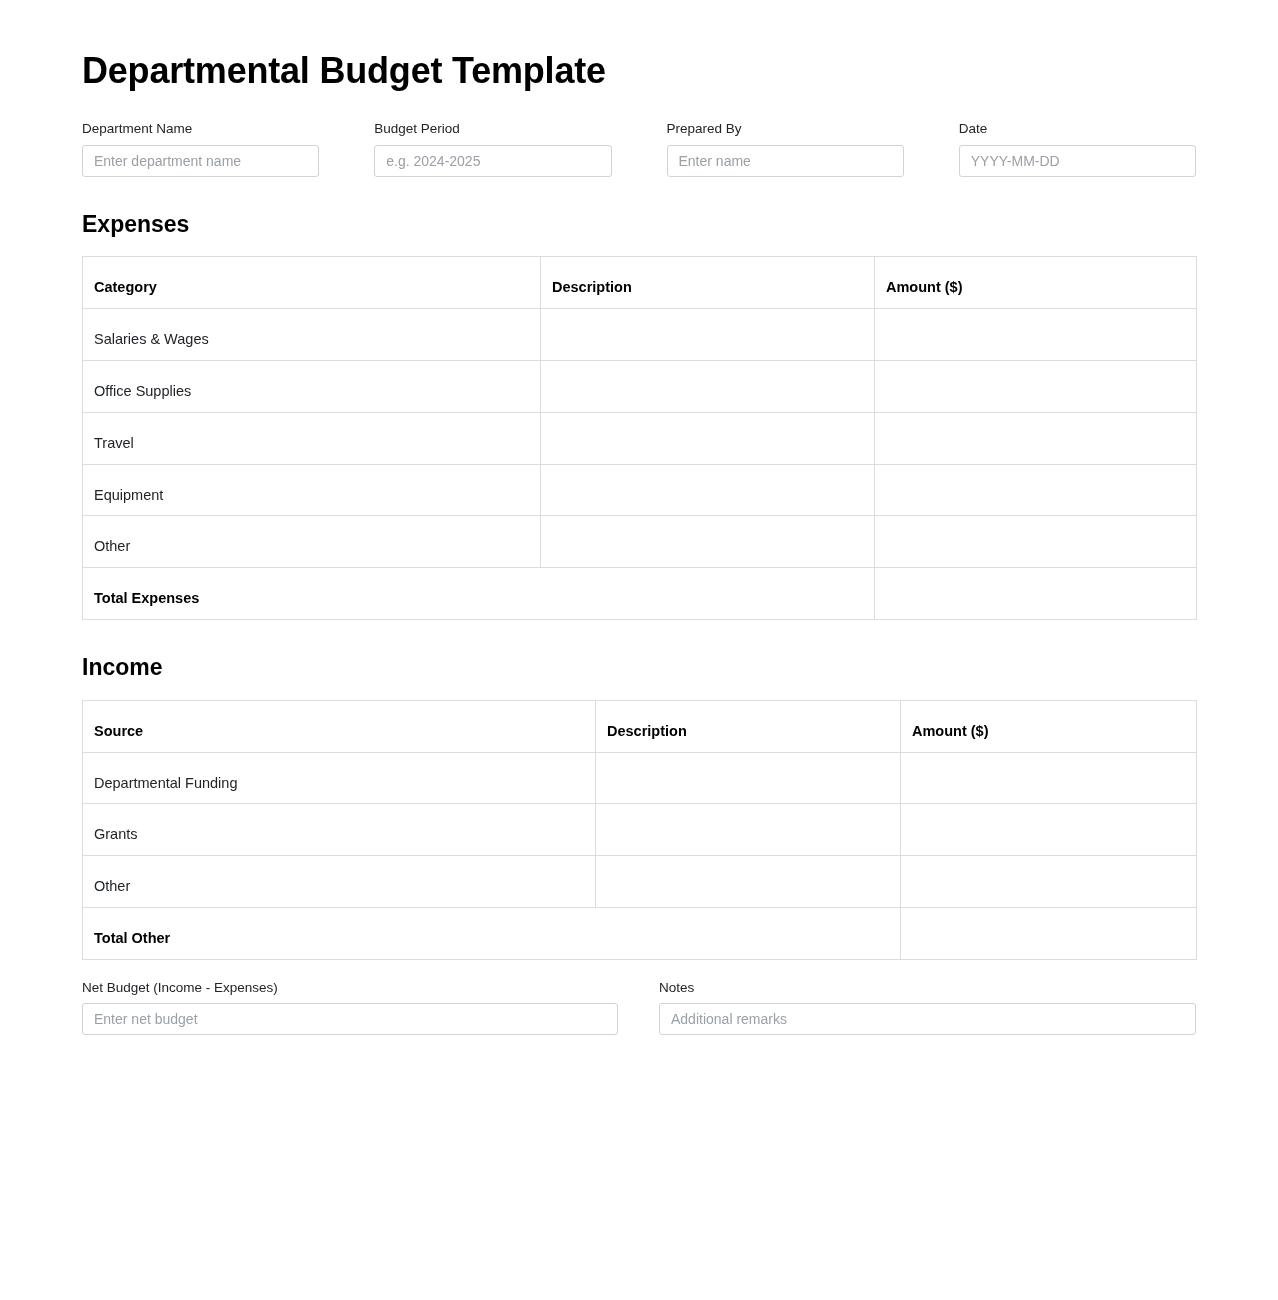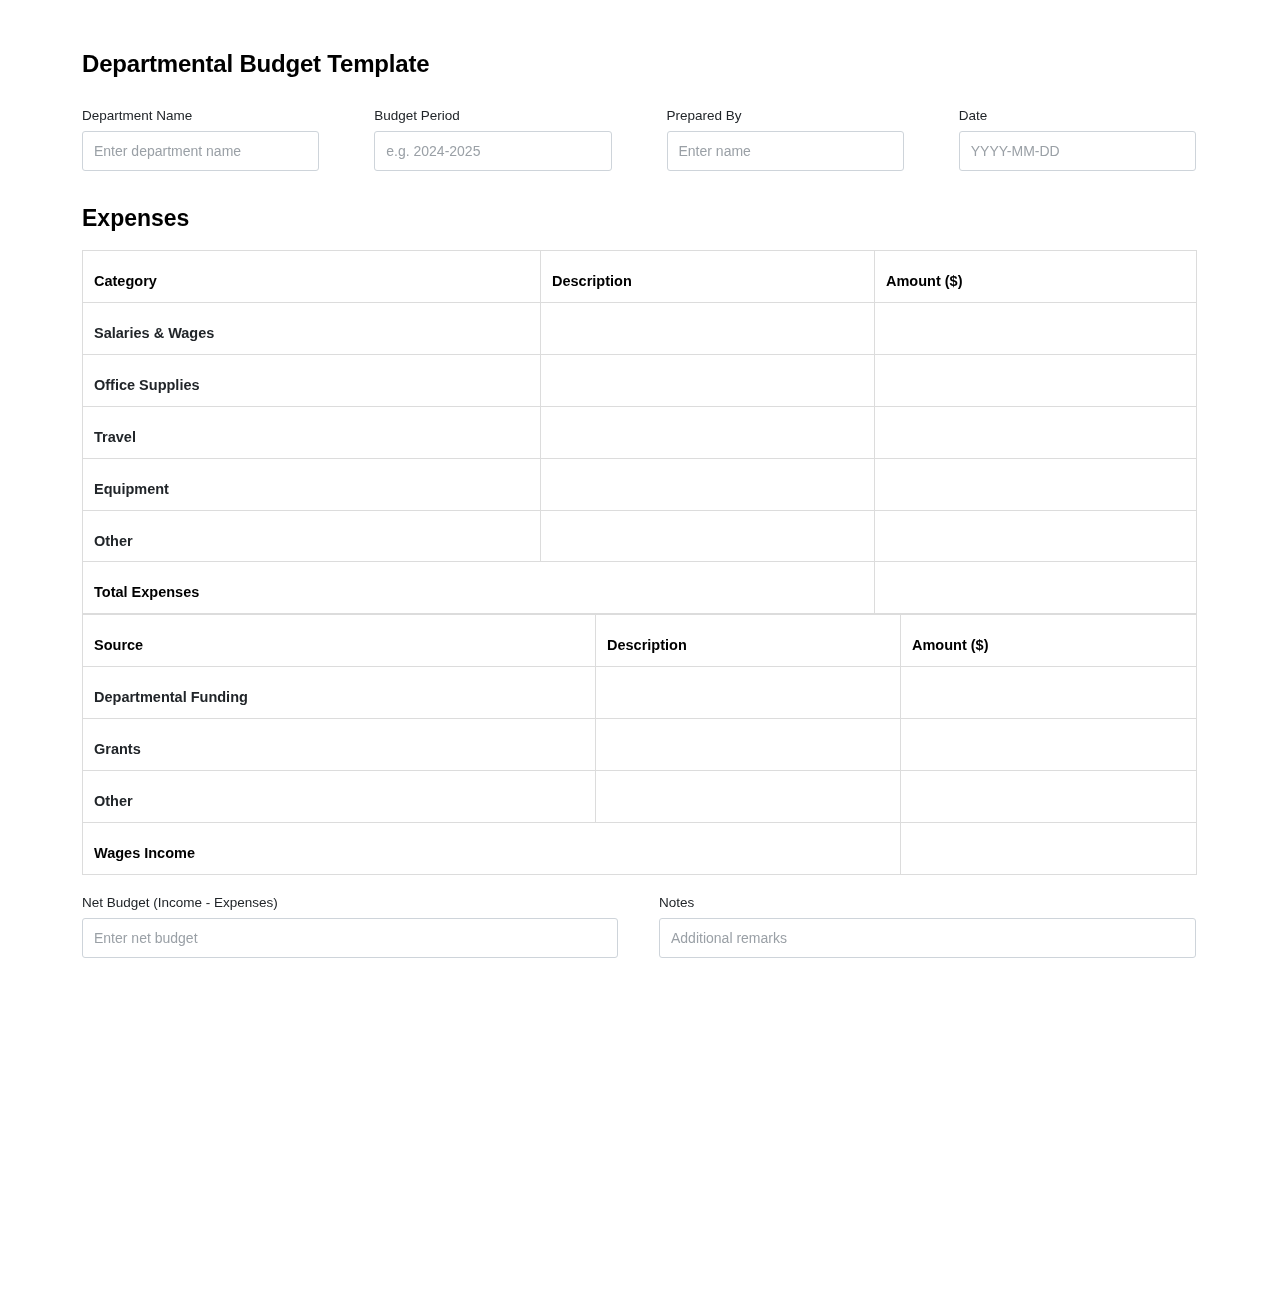--- a/index.html
+++ b/index.html
@@ -12,21 +12,21 @@
     width: 1278px;
     min-height: 1300px;
     font-family: "Liberation Sans", sans-serif;
     color: #000000;
     -webkit-font-smoothing: antialiased;
   }
   .page {
     padding: 50px 82px 40px 82px;
   }
   h1.page-title {
-    font-size: 24px;
+    font-size: 36px;
     font-weight: bold;
     margin: 0 0 30px 0;
     letter-spacing: -0.2px;
     line-height: 1.15;
   }
   h2.section-title {
     font-size: 23px;
     font-weight: bold;
     margin: 34px 0 18px 0;
     line-height: 1.2;
@@ -45,21 +45,21 @@
   .field.f-period { width: 290px; margin-right: 38px; }
   .field.f-prep   { width: 290px; margin-right: 38px; }
   .field.f-date   { width: 290px; }
   .field-label {
     font-size: 13.5px;
     color: #212529;
     margin-bottom: 7px;
     line-height: 1.2;
   }
   .text-input {
-    height: 40px;
+    height: 32px;
     border: 1px solid #ced4da;
     border-radius: 3px;
     background: #ffffff;
     padding: 0 11px;
     font-family: "Liberation Sans", sans-serif;
     font-size: 14px;
     color: #212529;
     width: 100%;
     outline: none;
   }
@@ -83,21 +83,21 @@
     font-size: 14.5px;
     line-height: 1.3;
     height: 43px;
   }
   table.budget-table th {
     font-weight: bold;
     background: #ffffff;
     color: #000000;
   }
   table.budget-table td {
-    font-weight: bold;
+    font-weight: normal;
     color: #212529;
   }
   table.budget-table td.total-label,
   table.budget-table th.total-label {
     font-weight: bold;
     color: #000000;
   }
   
   .tbl-expenses col.c1 { width: 458px; }
   .tbl-expenses col.c2 { width: 334px; }
@@ -186,20 +186,21 @@
         <td></td>
         <td></td>
       </tr>
       <tr>
         <td class="total-label" colspan="2">Total Expenses</td>
         <td></td>
       </tr>
     </tbody>
   </table>
 
+  <h2 class="section-title">Income</h2>
 
   <table class="budget-table tbl-income">
     <colgroup>
         <col class="c1">
         <col class="c2">
         <col class="c3">
       </colgroup>
     <thead>
       <tr>
         <th>Source</th>
@@ -217,21 +218,21 @@
         <td>Grants</td>
         <td></td>
         <td></td>
       </tr>
       <tr>
         <td>Other</td>
         <td></td>
         <td></td>
       </tr>
       <tr>
-        <td class="total-label" colspan="2">Wages Income</td>
+        <td class="total-label" colspan="2">Total Other</td>
         <td></td>
       </tr>
     </tbody>
   </table>
 
   <div class="bottom-row">
 
     <div class="field f-net">
       <label class="field-label">Net Budget (Income - Expenses)</label>
       <input class="text-input" type="text" placeholder="Enter net budget" style="">

